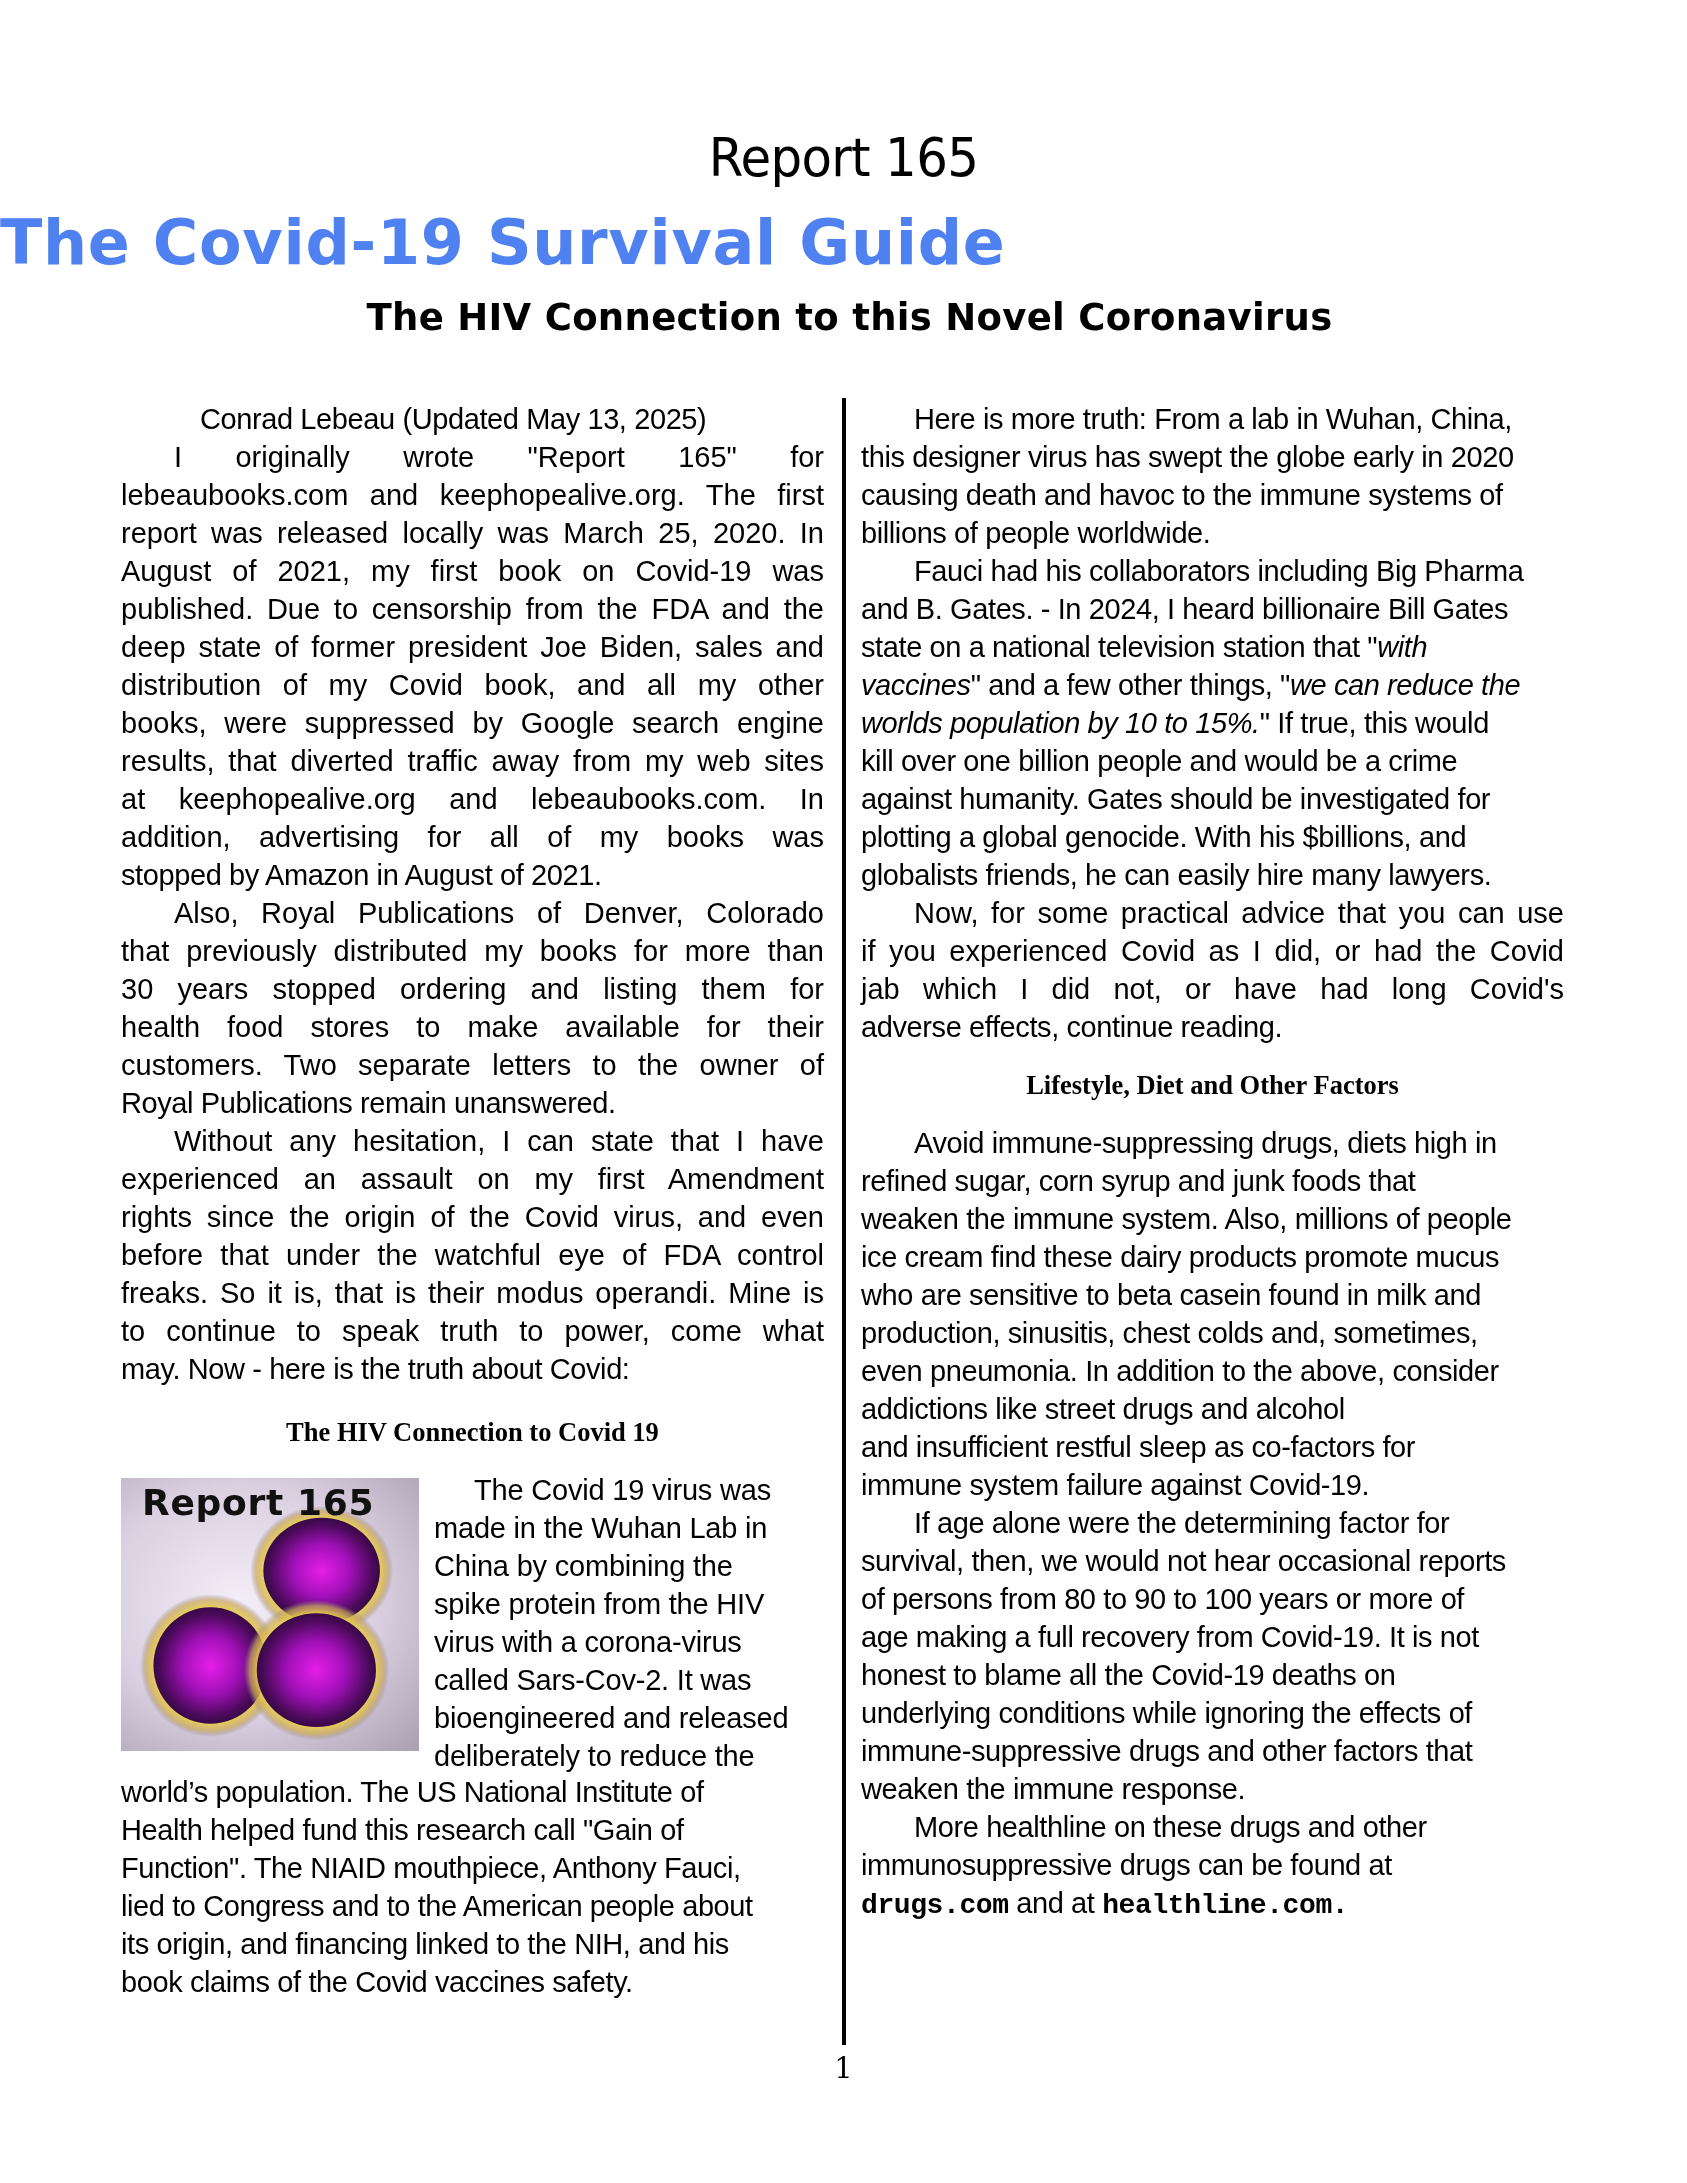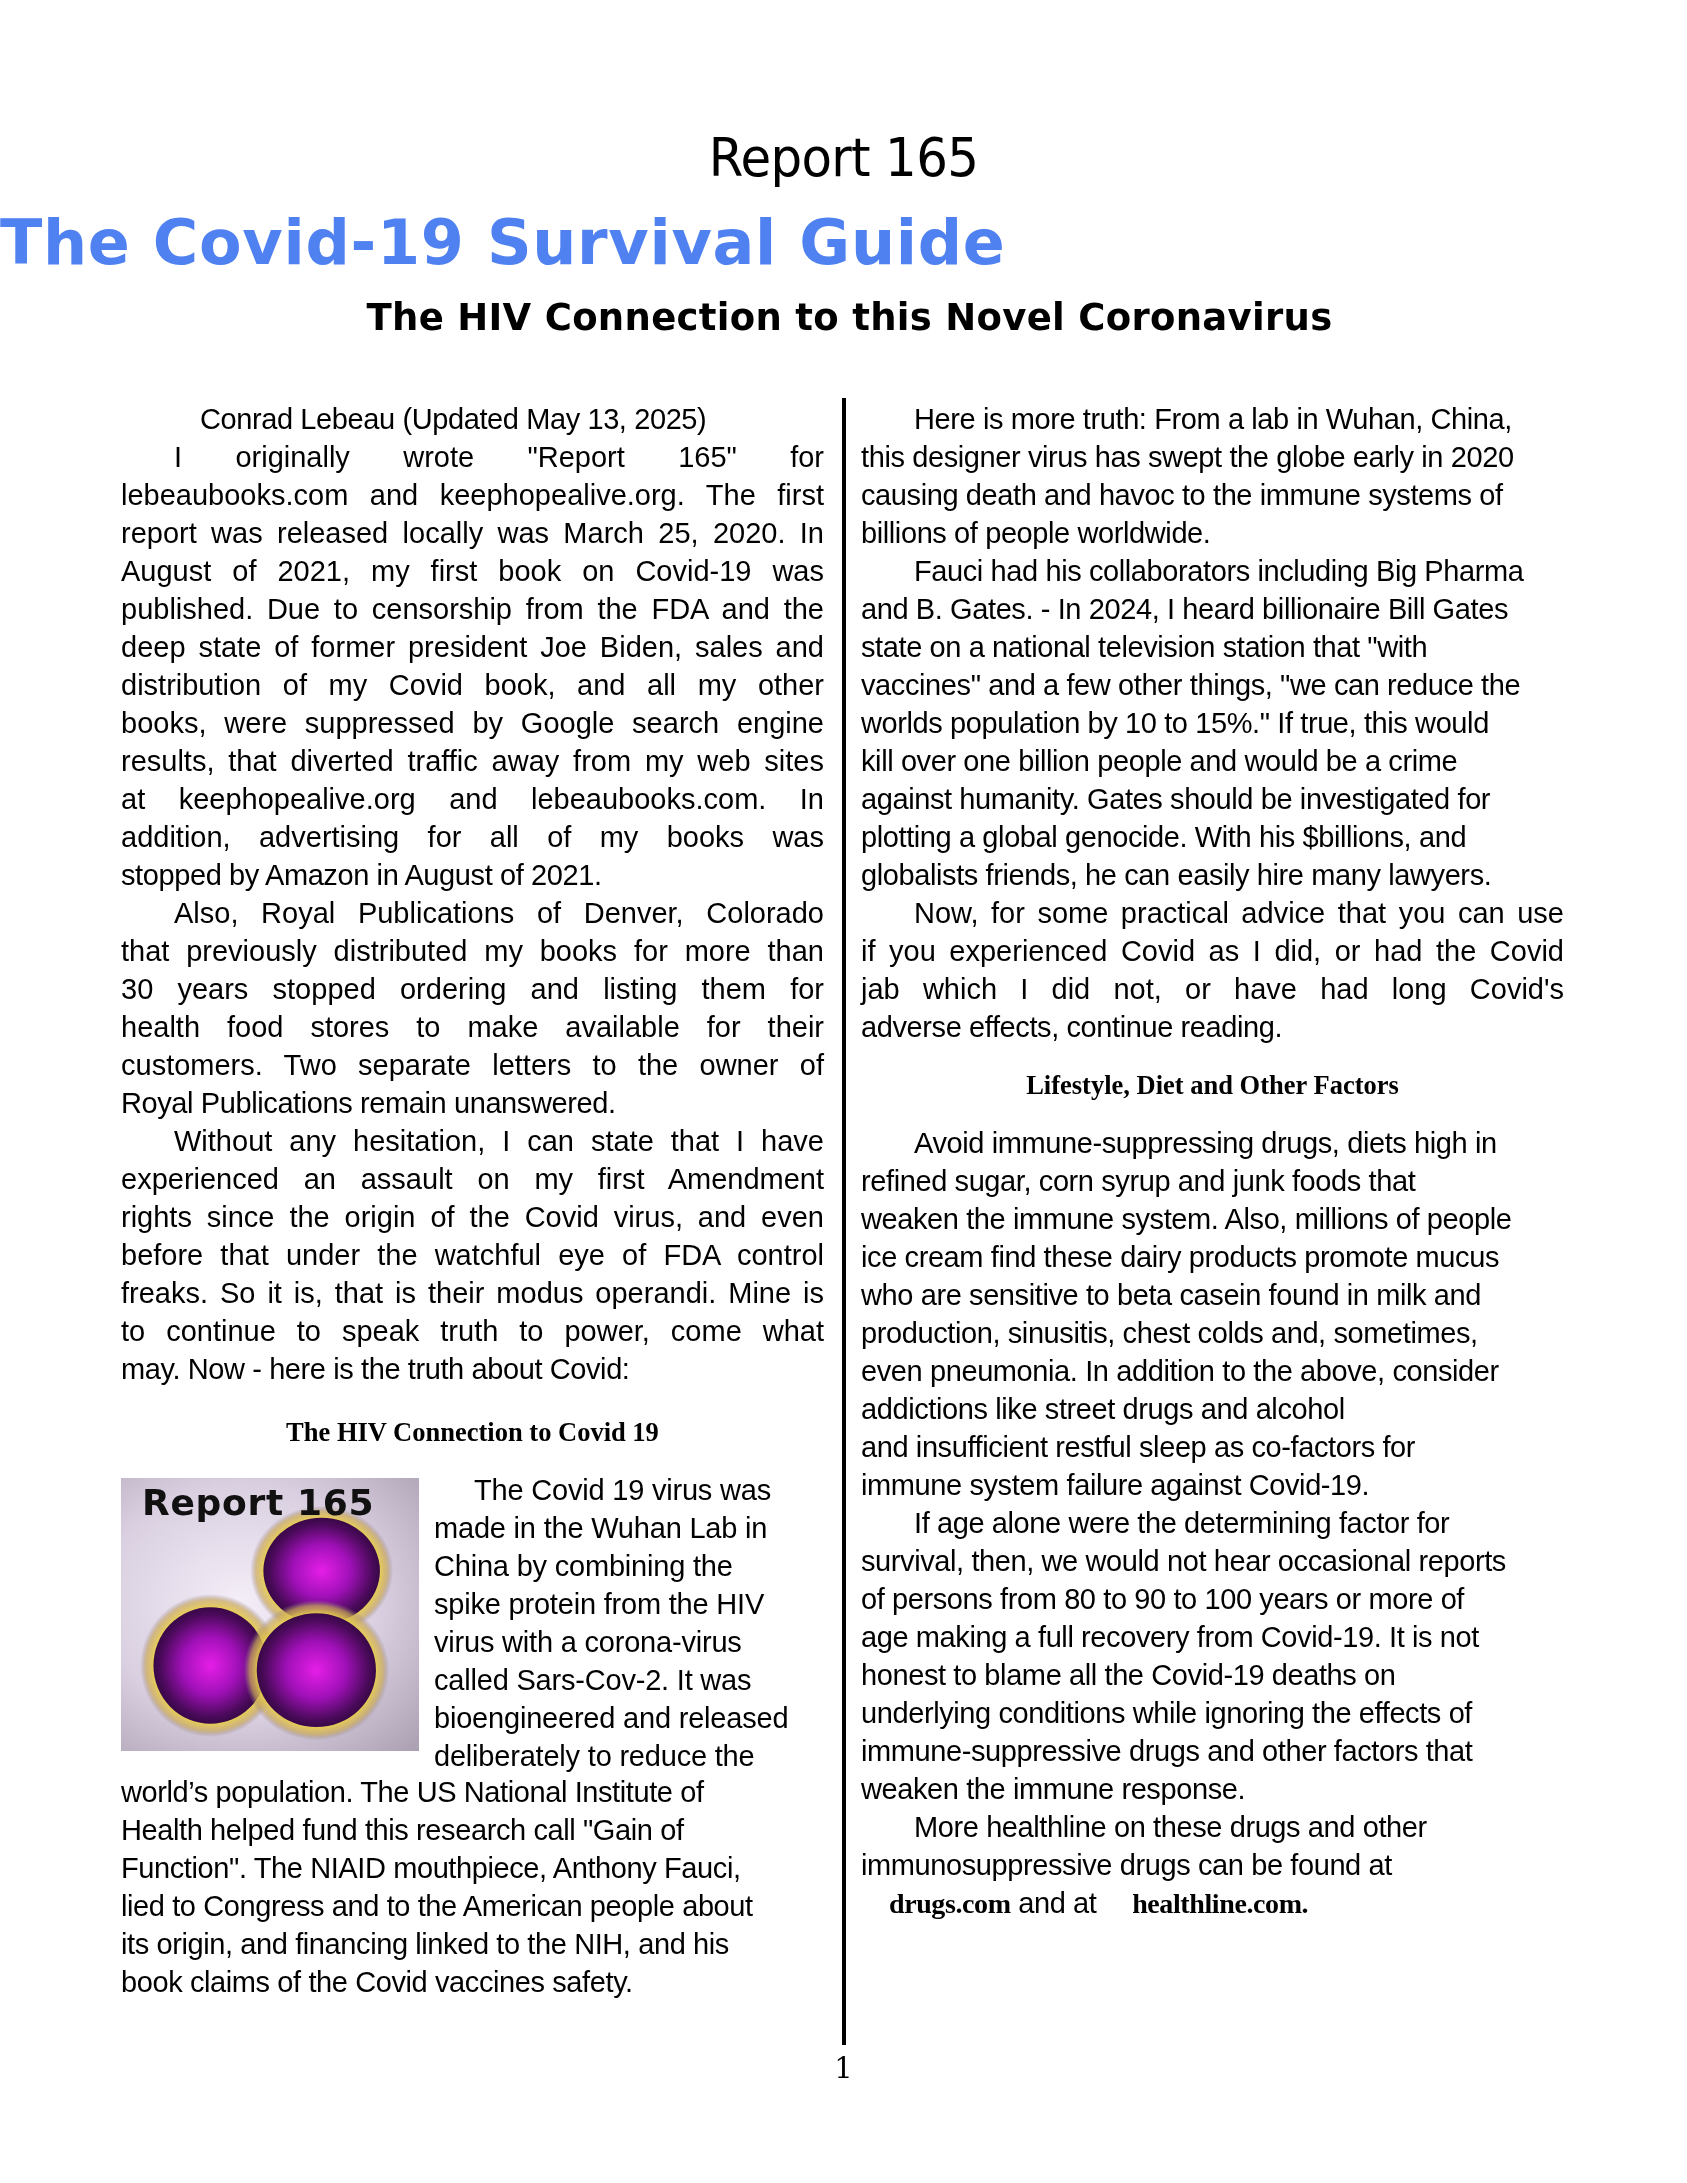--- a/index.html
+++ b/index.html
@@ -133,26 +133,25 @@
       white-space: nowrap;
     }
     .figure-text {
       position: absolute;
       left: 313px;
       top: 0;
       width: 390px;
     }
     .figure-text .line { letter-spacing: -0.2px; }
     .figure-text .line.indent { padding-left: 40px; }
-    .italic { }
+    .italic { font-style: italic; }
     .bold-link {
-      font-family: Liberation Serif, serif;
+      font-family: Liberation Mono, monospace;
       font-weight: bold;
       font-size: 28px;
-      margin-left: 28px;
     }
   </style>
 </head>
 <body>
 
 <div>
 
   <div class="report-num">Report 165</div>
   <div class="main-title" style="color: rgb(79, 129, 240);">The Covid-19 Survival Guide</div>
   <div class="sub-title">The HIV Connection to this Novel Coronavirus</div>

